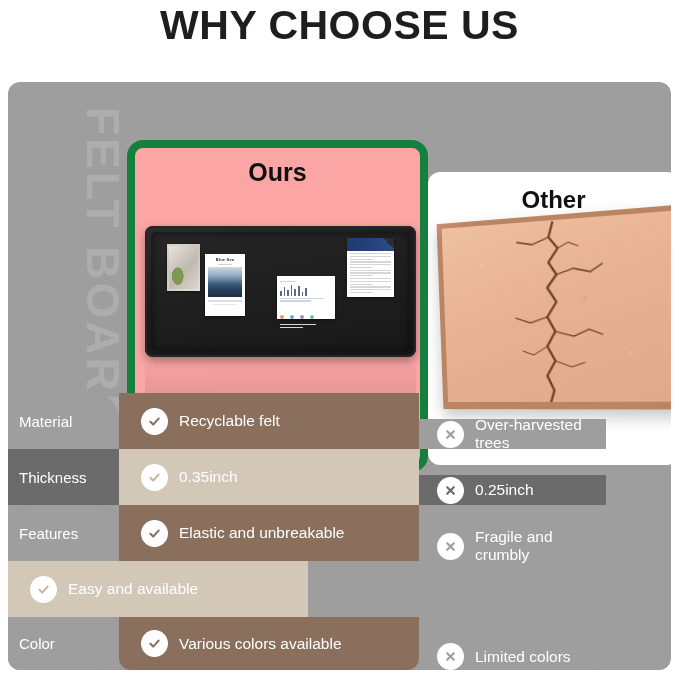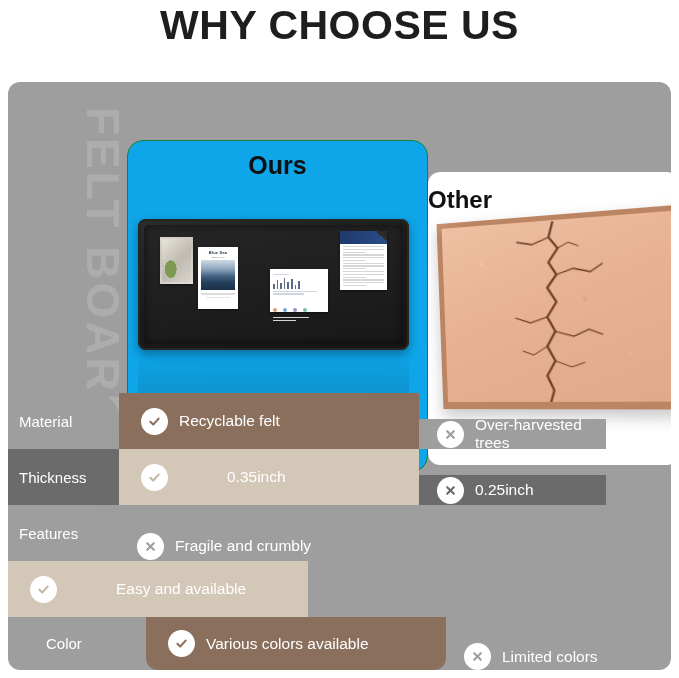--- a/index.html
+++ b/index.html
@@ -69,21 +69,21 @@
     width: 251px;
     height: 293px;
     background: #ffffff;
     border-radius: 12px;
     overflow: hidden;
   }
   .other-title {
     position: absolute;
     left: 0; top: 14px;
     width: 100%;
-    text-align: left;
+    text-align: center;
     font-size: 24px;
     font-weight: bold;
     color: #101010;
   }
 
   
   .cork-wrap {
     position: absolute;
     left: 12px;
     top: 48px;
@@ -112,22 +112,22 @@
   }
   .cork-face svg { position: absolute; left: 0; top: 0; }
 
   
   .ours-card {
     position: absolute;
     left: 119px;
     top: 58px;
     width: 301px;
     height: 332px;
-    background: #0ea5e9;
-    border: 1px solid #15803d;
+    background: #fca5a5;
+    border: 8px solid #15803d;
     border-radius: 16px;
     overflow: hidden;
     padding-left: 16px;
   }
   .ours-title {
     position: absolute;
     left: 0; top: 10px;
     width: 100%;
     text-align: center;
     font-size: 25px;
@@ -218,21 +218,21 @@
     position: absolute;
     left: 0;
     width: 598px;
     height: 56px;
     display: flex;
   }
   .trow:nth-child(1) { top: 0px; }
   .trow:nth-child(2) { top: 56px; }
   .trow:nth-child(3) { top: 112px; }
   .trow:nth-child(4) { top: 168px; }
-  .trow:nth-child(5) { top: 224px; height: 53px; padding-left: 27px; }
+  .trow:nth-child(5) { top: 224px; height: 53px; }
 
   .cell-label {
     width: 111px;
     display: flex;
     align-items: center;
     padding-left: 11px;
     color: #ffffff;
     font-size: 15px;
     font-weight: 500;
   }
@@ -253,21 +253,21 @@
     color: #ffffff;
     font-size: 15.5px;
     font-weight: 500;
     margin-top: 26px;
   }
 
   
   .trow.odd  .cell-label { background: #9e9e9e; border-radius: 25px; }
   .trow.even .cell-label { background: #6b6b6b; }
   .trow.odd  .cell-ours  { background: #8a6f5c; }
-  .trow.even .cell-ours  { background: #d3c7b7; gap: 48px; }
+  .trow.even .cell-ours  { background: #d3c7b7; }
   .trow.odd  .cell-other { background: #9e9e9e; }
   .trow.even .cell-other { background: #6b6b6b; }
 
   .trow:nth-child(1) .cell-label { border-top-left-radius: 0; }
   .trow:nth-child(5) .cell-label { border-bottom-left-radius: 12px; }
   .trow:nth-child(5) .cell-ours  { border-bottom-left-radius: 12px; border-bottom-right-radius: 12px; }
   .trow:nth-child(5) .cell-other { border-bottom-right-radius: 12px; }
 
   .ico {
     width: 27px; height: 27px;
@@ -428,20 +428,28 @@
           <svg width="15" height="15" viewBox="0 0 15 15">
               <path d="M4.2 4.2 L10.8 10.8 M10.8 4.2 L4.2 10.8" fill="none" stroke-width="2.1" stroke-linecap="round"></path>
             </svg>
         </span>
         <span>0.25inch</span>
       </div>
     </div>
 
     <div class="trow odd">
       <div class="cell-label">Features</div>
+      <div class="cell-ours">
+        <span class="ico ico-check">
+          <svg width="15" height="15" viewBox="0 0 15 15">
+              <path d="M3.4 7.8 L6.2 10.6 L11.6 4.6" fill="none" stroke-width="2.1" stroke-linecap="round" stroke-linejoin="round"></path>
+            </svg>
+        </span>
+        <span>Elastic and unbreakable</span>
+      </div>
       <div class="cell-other">
         <span class="ico ico-x">
           <svg width="15" height="15" viewBox="0 0 15 15">
               <path d="M4.2 4.2 L10.8 10.8 M10.8 4.2 L4.2 10.8" fill="none" stroke-width="2.1" stroke-linecap="round"></path>
             </svg>
         </span>
         <span>Fragile and crumbly</span>
       </div>
     </div>
 

